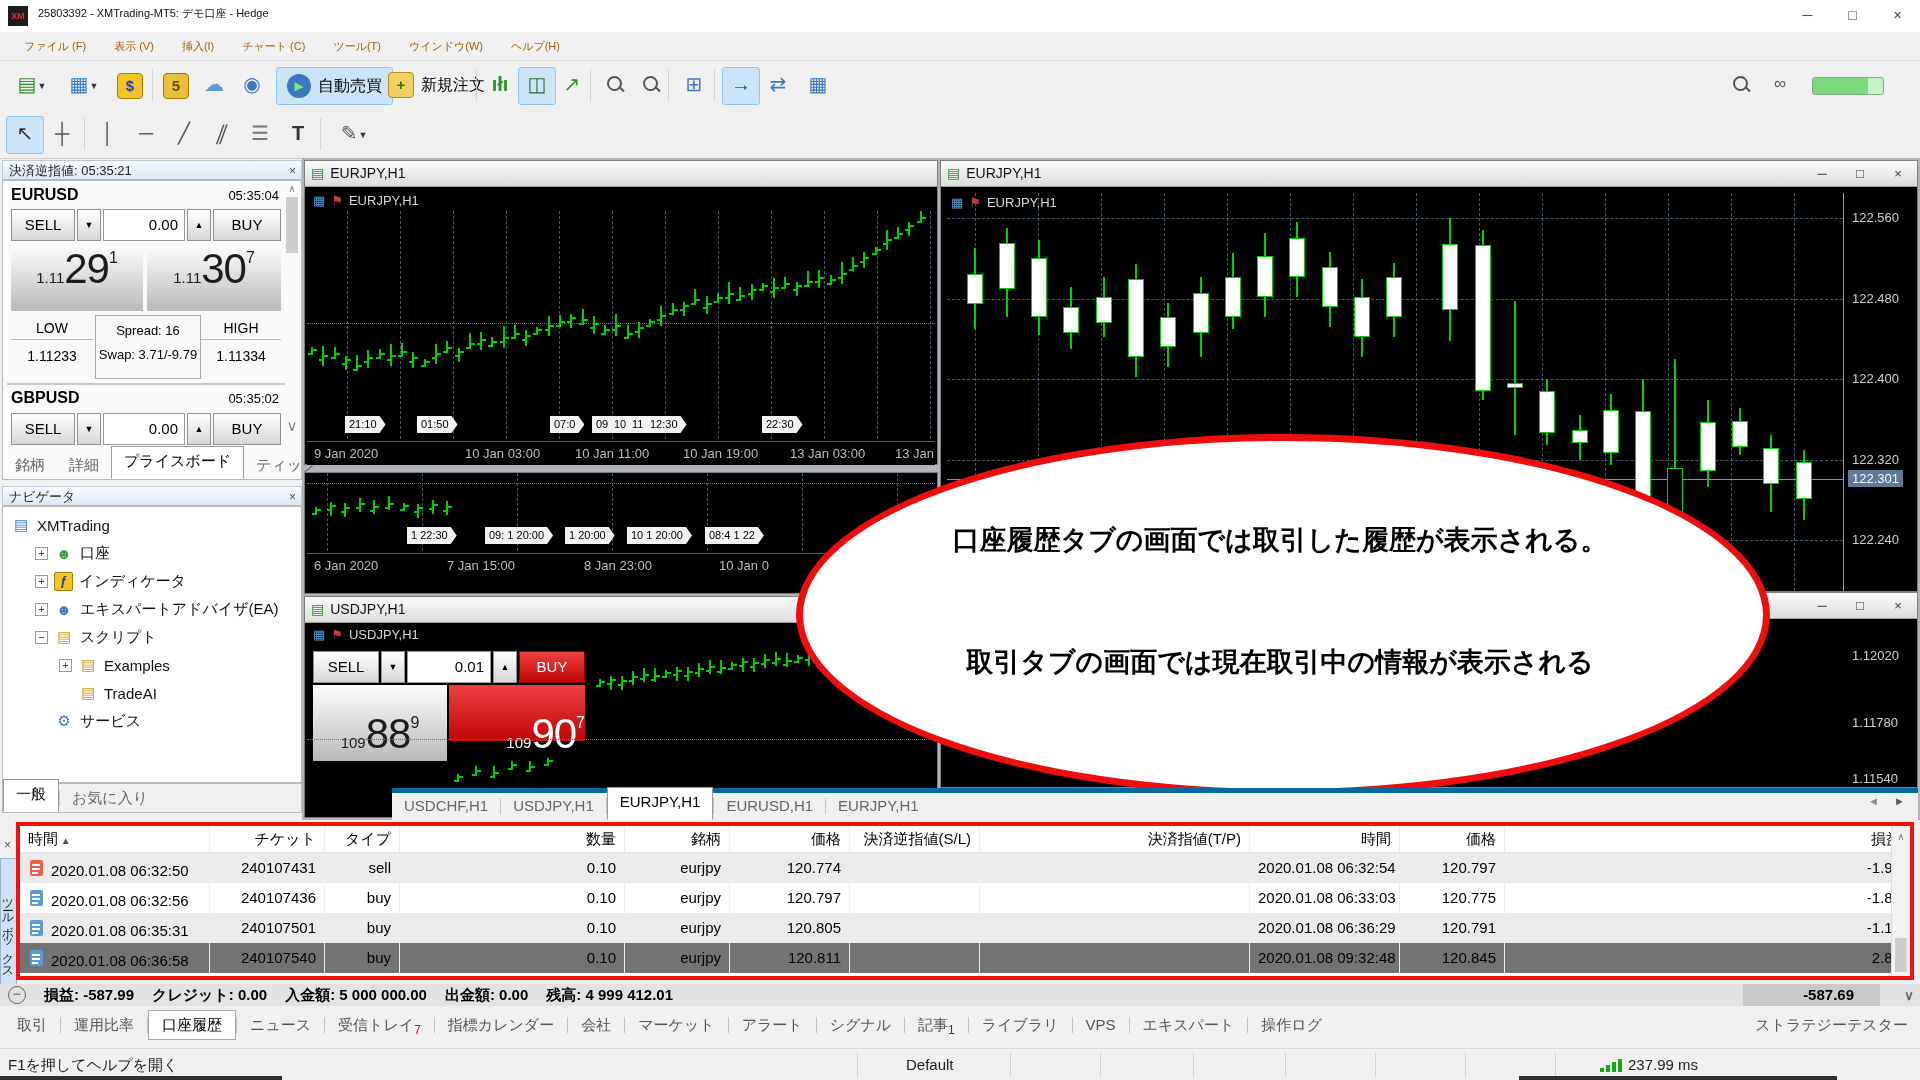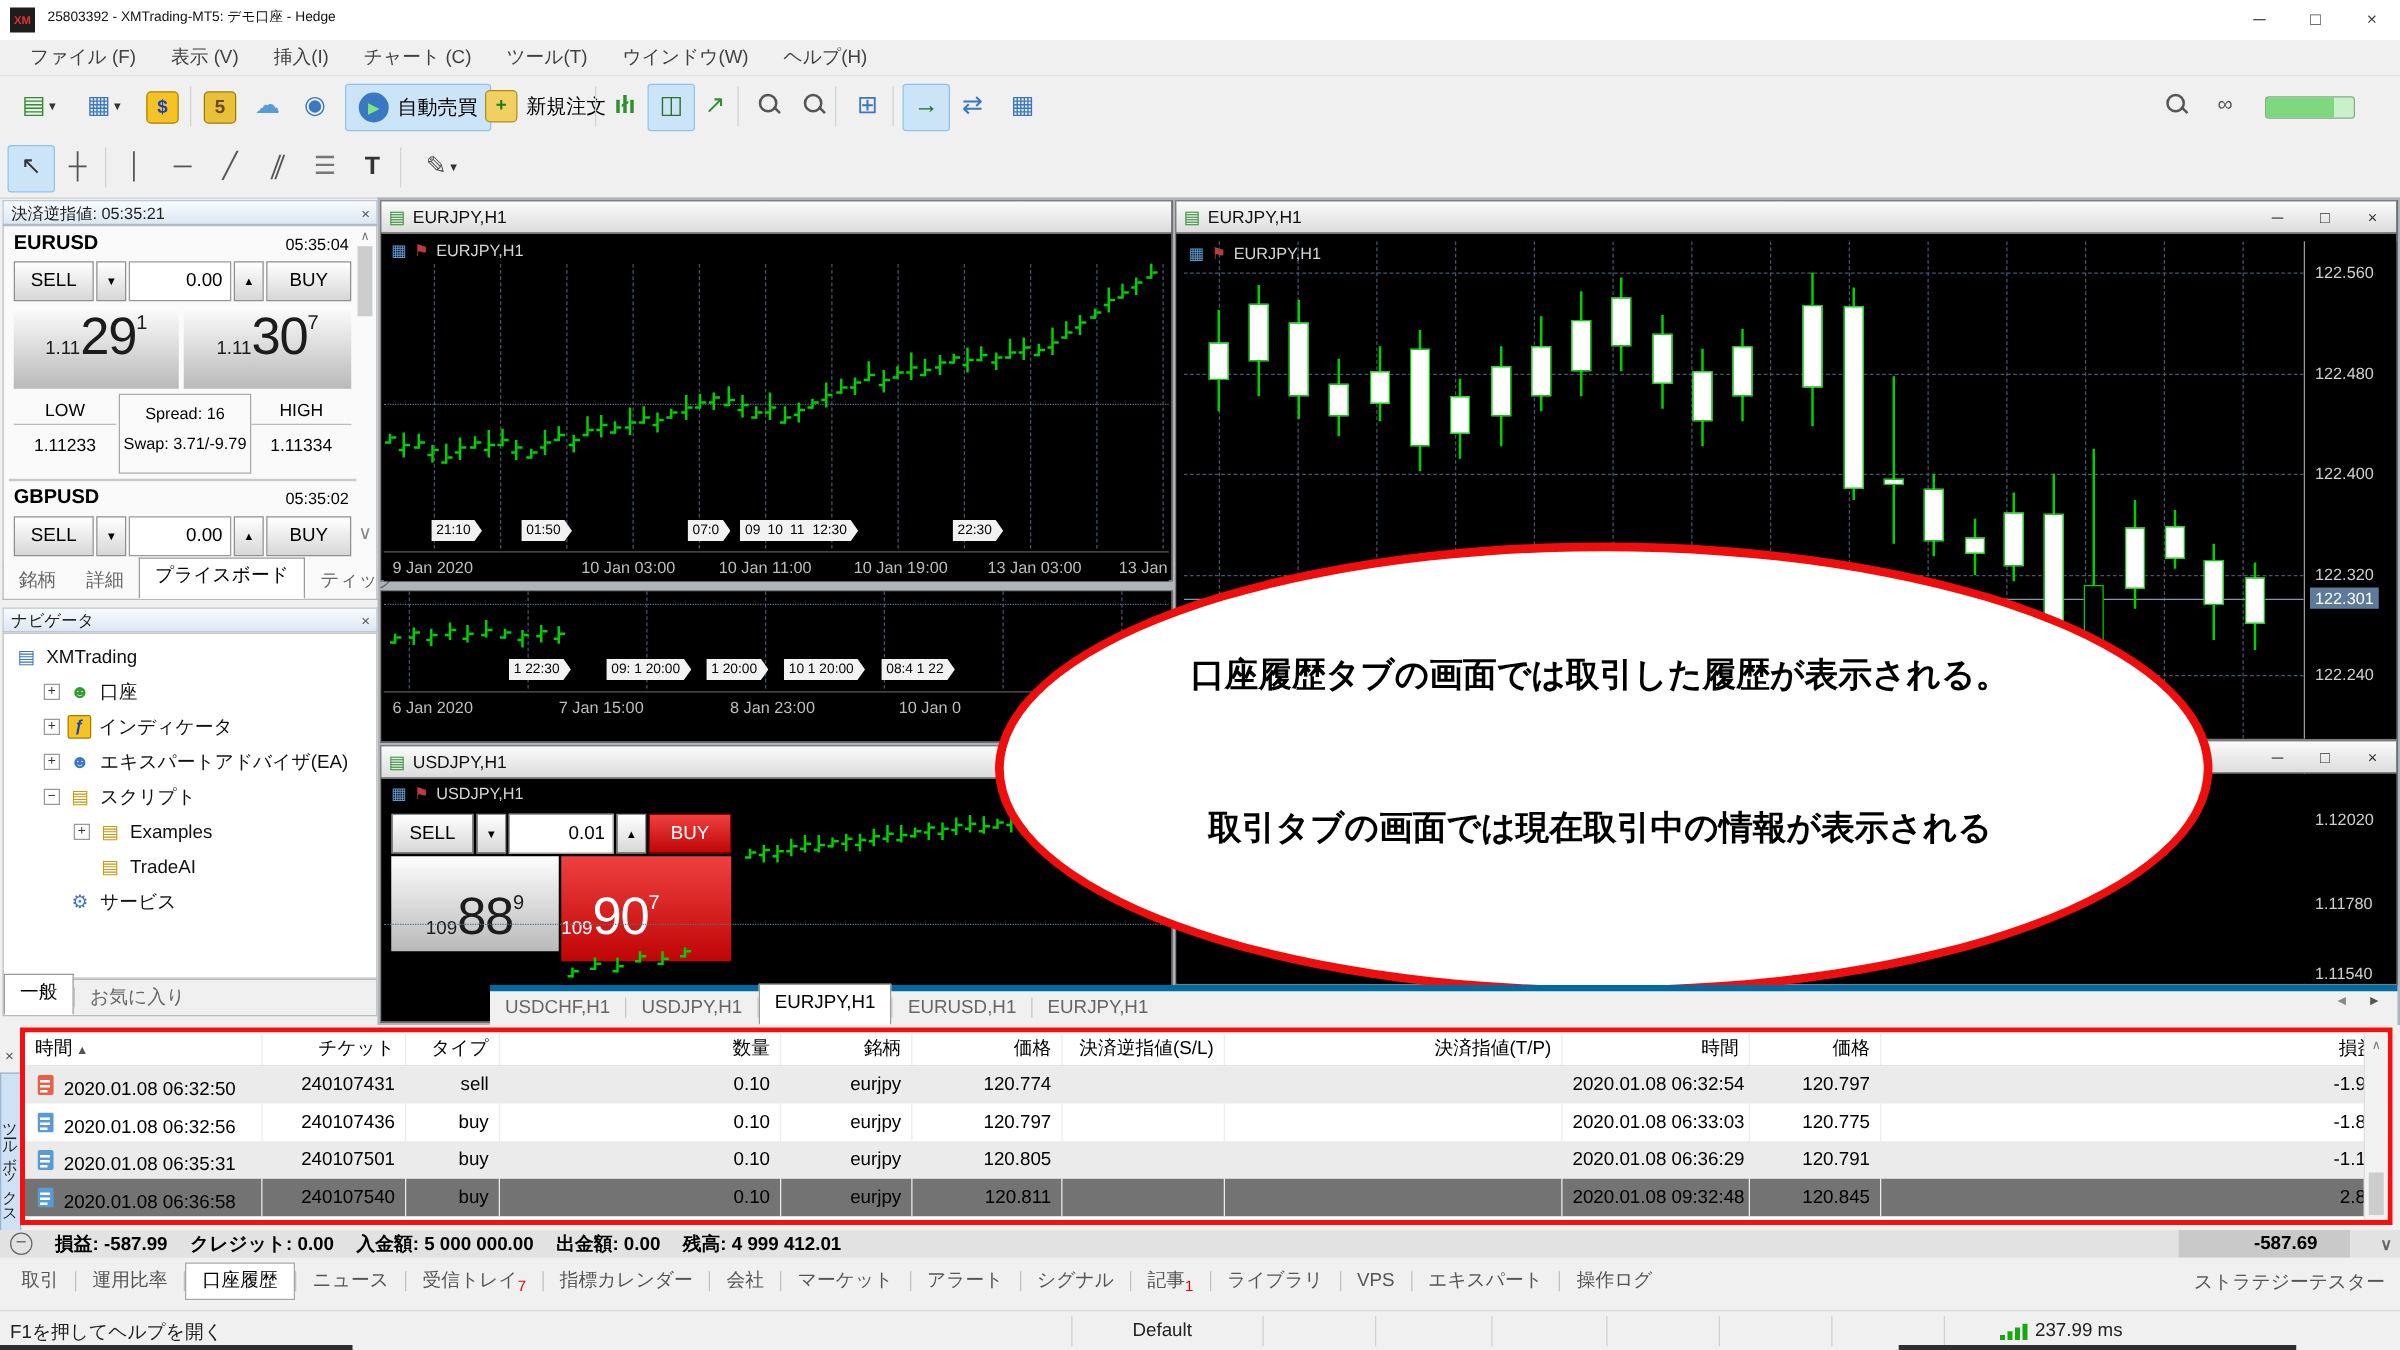--- a/index.html
+++ b/index.html
@@ -6,21 +6,21 @@
   #app{position:relative;width:1920px;height:1080px;background:#f0f0f0;overflow:hidden;font-size:15px;color:#000;}
   .a{position:absolute;}
   .g{display:inline-block;text-align:center;}
   
   #titlebar{left:0;top:0;width:1920px;height:32px;background:#ffffff;border-bottom:1px solid #d9d9d9;}
   #titlebar .logo{left:8px;top:6px;width:20px;height:20px;background:#1d1d1d;color:#e03131;font-size:9px;font-weight:bold;line-height:20px;text-align:center;}
   #titlebar .ttl{left:38px;top:6px;font-size:11px;color:#111;}
   .winbtn{top:0;width:45px;height:31px;text-align:center;line-height:31px;font-size:14px;color:#444;}
   
   #menubar{left:0;top:32px;width:1920px;height:28px;background:#f0f0f0;display:flex;align-items:center;padding-left:10px;box-sizing:border-box;}
-  #menubar .mi{padding:0 14px;font-size:15px;color:#404040;height:24px;line-height:24px;}
+  #menubar .mi{padding:0 14px;font-size:11px;color:#a16207;height:24px;line-height:24px;}
   
   #toolbar1{left:0;top:60px;width:1920px;height:50px;background:#f0f0f0;border-top:1px solid #e2e2e2;border-bottom:1px solid #d5d5d5;}
   #toolbar2{left:0;top:110px;width:1920px;height:48px;background:#f0f0f0;border-bottom:1px solid #cfcfcf;}
   .tbtn{position:absolute;top:6px;width:36px;height:36px;border-radius:3px;text-align:center;line-height:34px;font-size:20px;}
   .tbtn.active{background:#cce4f7;border:1px solid #90c3ea;line-height:32px;}
   .tbtn .dd{font-size:9px;color:#333;vertical-align:middle;margin-left:1px;}
   .tsep{position:absolute;top:8px;width:1px;height:32px;background:#d2d2d2;}
   .tlabelbtn{position:absolute;top:6px;height:36px;border-radius:3px;display:flex;align-items:center;padding:0 10px;font-size:16px;gap:7px;}
   .tlabelbtn.active{background:#cce4f7;border:1px solid #90c3ea;}
   .ic-sq{display:inline-block;width:24px;height:24px;border-radius:4px;line-height:24px;text-align:center;font-size:15px;}
@@ -658,21 +658,21 @@
       </div>
 
       <div class="a qbtn" style="left:6px;top:28px;width:66px;height:32px;line-height:30px;"><span>SELL</span></div>
       <div class="a qbtn g" style="left:74px;top:28px;width:24px;height:32px;line-height:30px;font-size:9px;">▼</div>
       <div class="a" style="left:100px;top:28px;width:84px;height:32px;background:#fff;border:1px solid #999;line-height:30px;text-align:right;padding-right:6px;box-sizing:border-box;">0.01</div>
       <div class="a qbtn g" style="left:186px;top:28px;width:24px;height:32px;line-height:30px;font-size:9px;">▲</div>
       <div class="a" style="left:212px;top:28px;width:66px;height:32px;line-height:30px;text-align:center;background:linear-gradient(#ef4040,#c00505);color:#fff;border:1px solid #8f0000;box-sizing:border-box;"><span>BUY</span></div>
       <div class="a bigpanel" style="left:6px;top:62px;width:134px;height:76px;text-align:center;line-height:76px;">
         <span class="pricesm">109</span><span class="pricebig">88</span><span class="pricesup">9</span>
       </div>
-      <div class="a redpanel" style="left:142px;top:62px;width:136px;height:84px;text-align:left;line-height:76px;">
+      <div class="a redpanel" style="left:142px;top:62px;width:136px;height:56px;text-align:right;line-height:76px;">
         <span class="pricesm">109</span><span class="pricebig">90</span><span class="pricesup">7</span>
       </div>
     <div class="hdot" style="top: 116px;"></div>
         <div style="position: absolute; left: 288px; top: 22px; width: 336px; height: 62px;">
           <div class="barline" style="left: 4px; top: 33.8px; height: 8px;"></div>
           <div class="bartick" style="left: 6px; top: 35.8px;"></div>
           <div class="bartick" style="left: 1px; top: 39.8px;"></div>
           <div class="barline" style="left: 15px; top: 30.64px; height: 14px;"></div>
           <div class="bartick" style="left: 17px; top: 33.64px;"></div>
           <div class="bartick" style="left: 12px; top: 37.64px;"></div>

